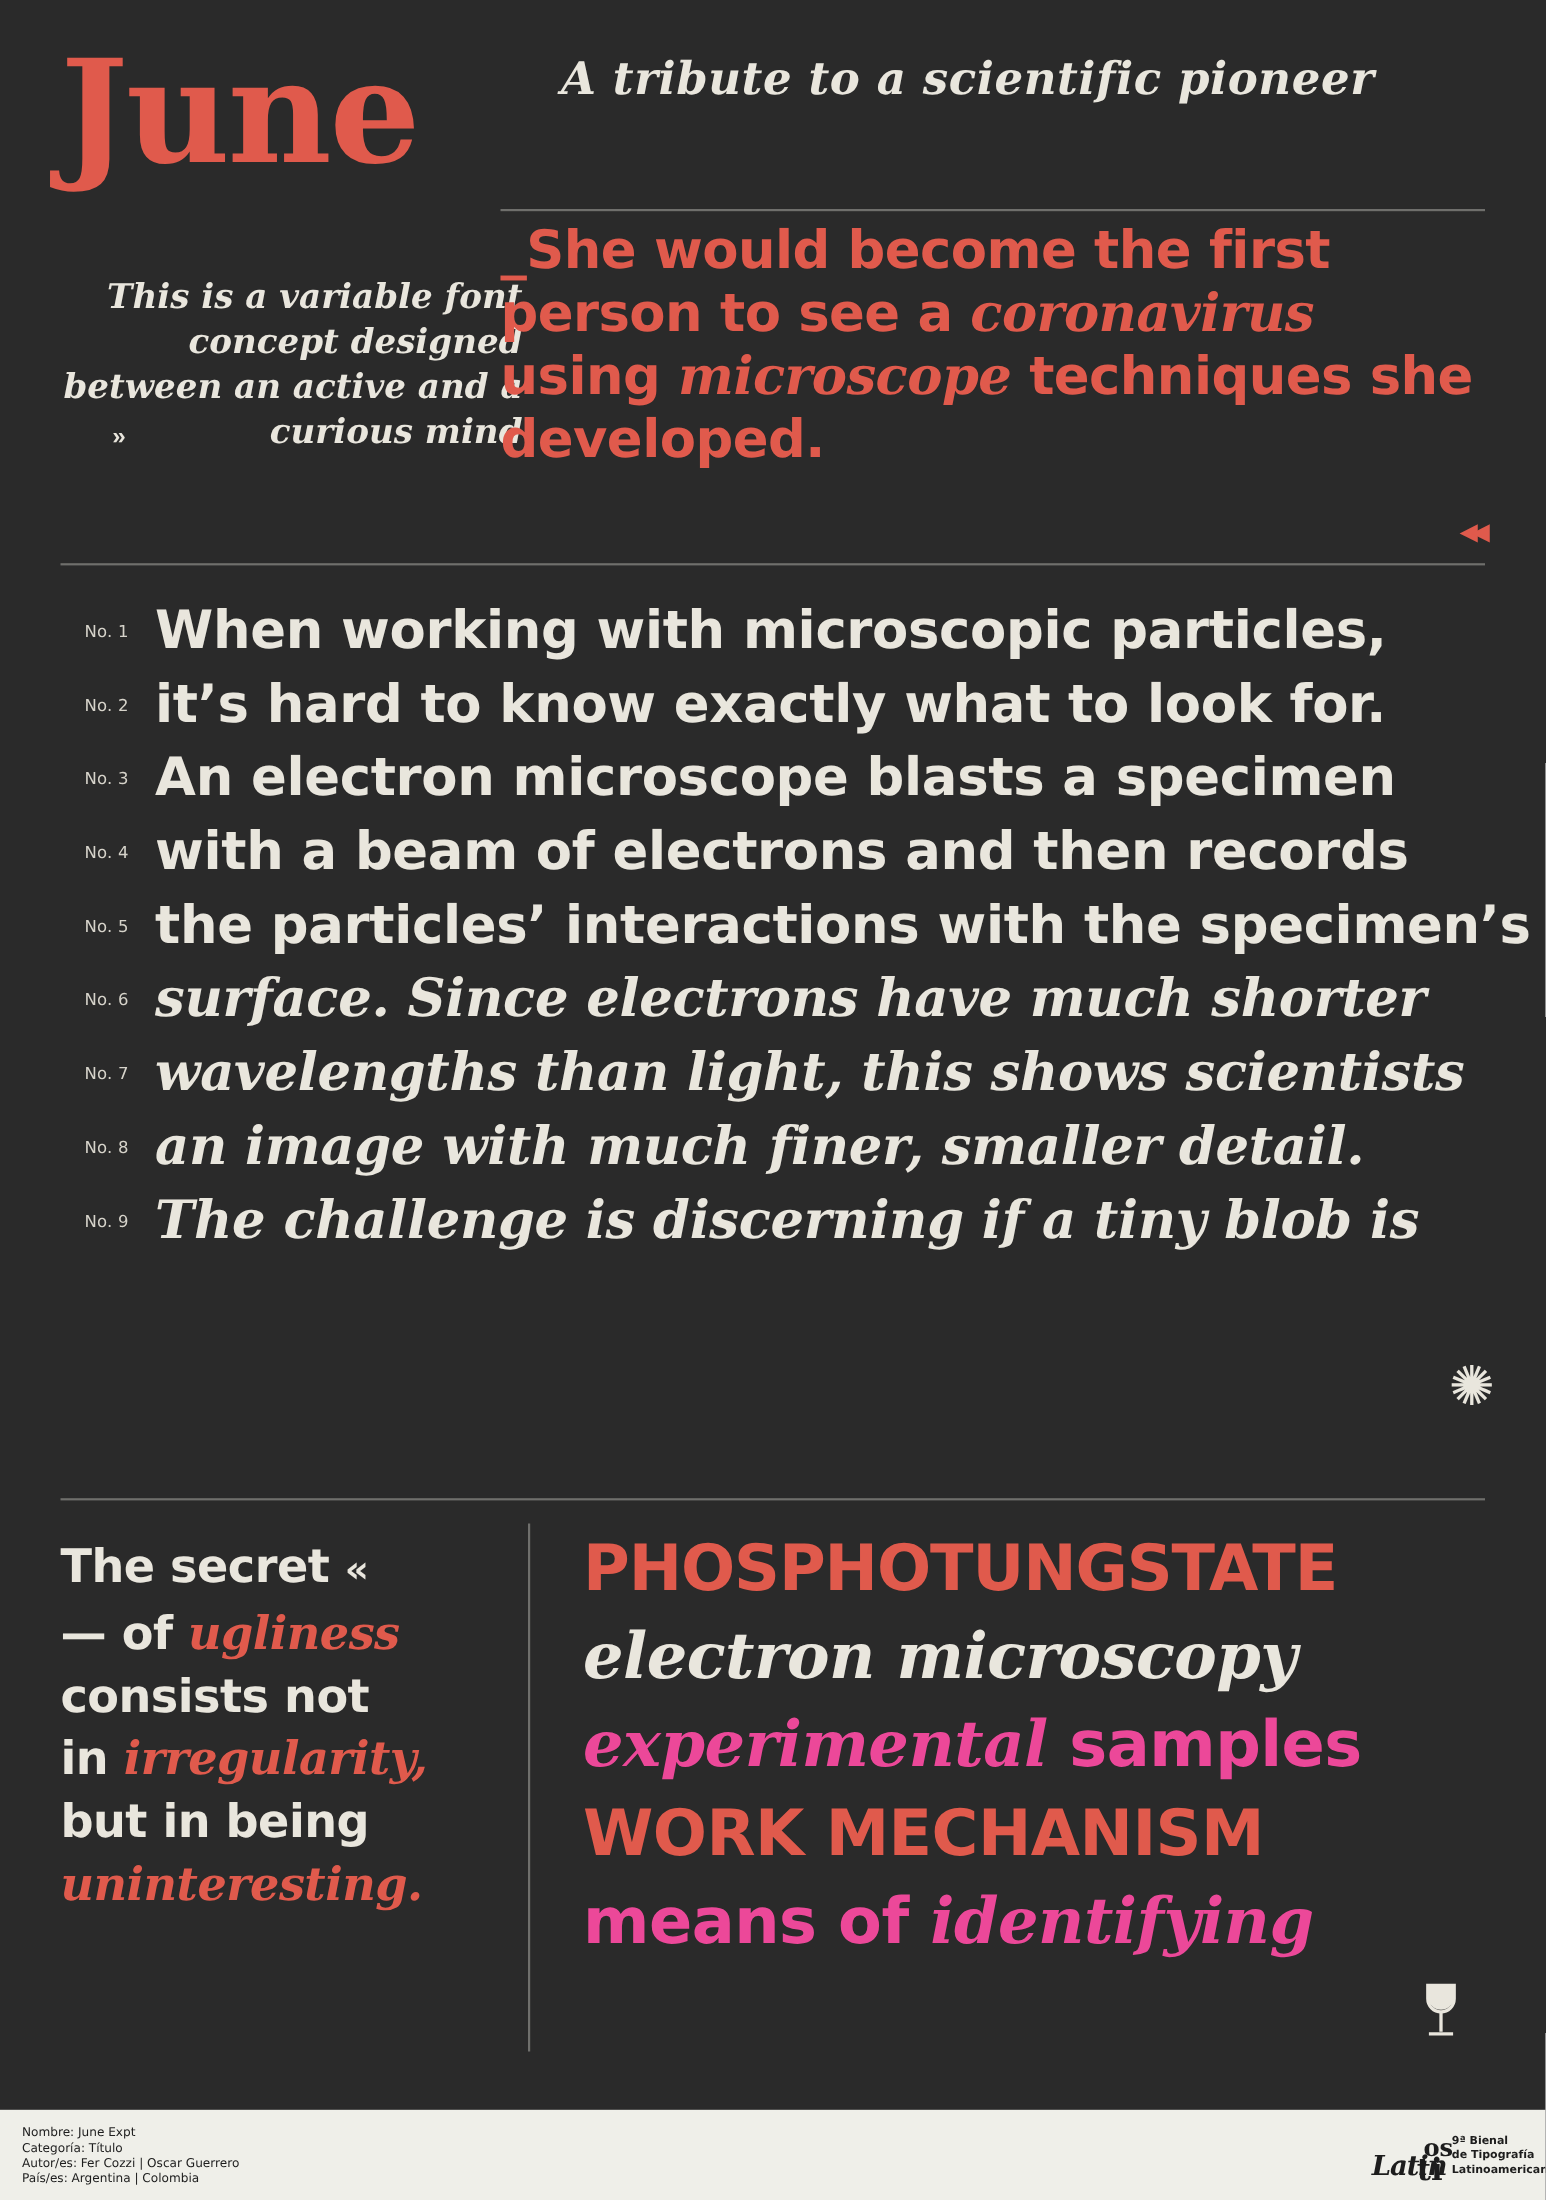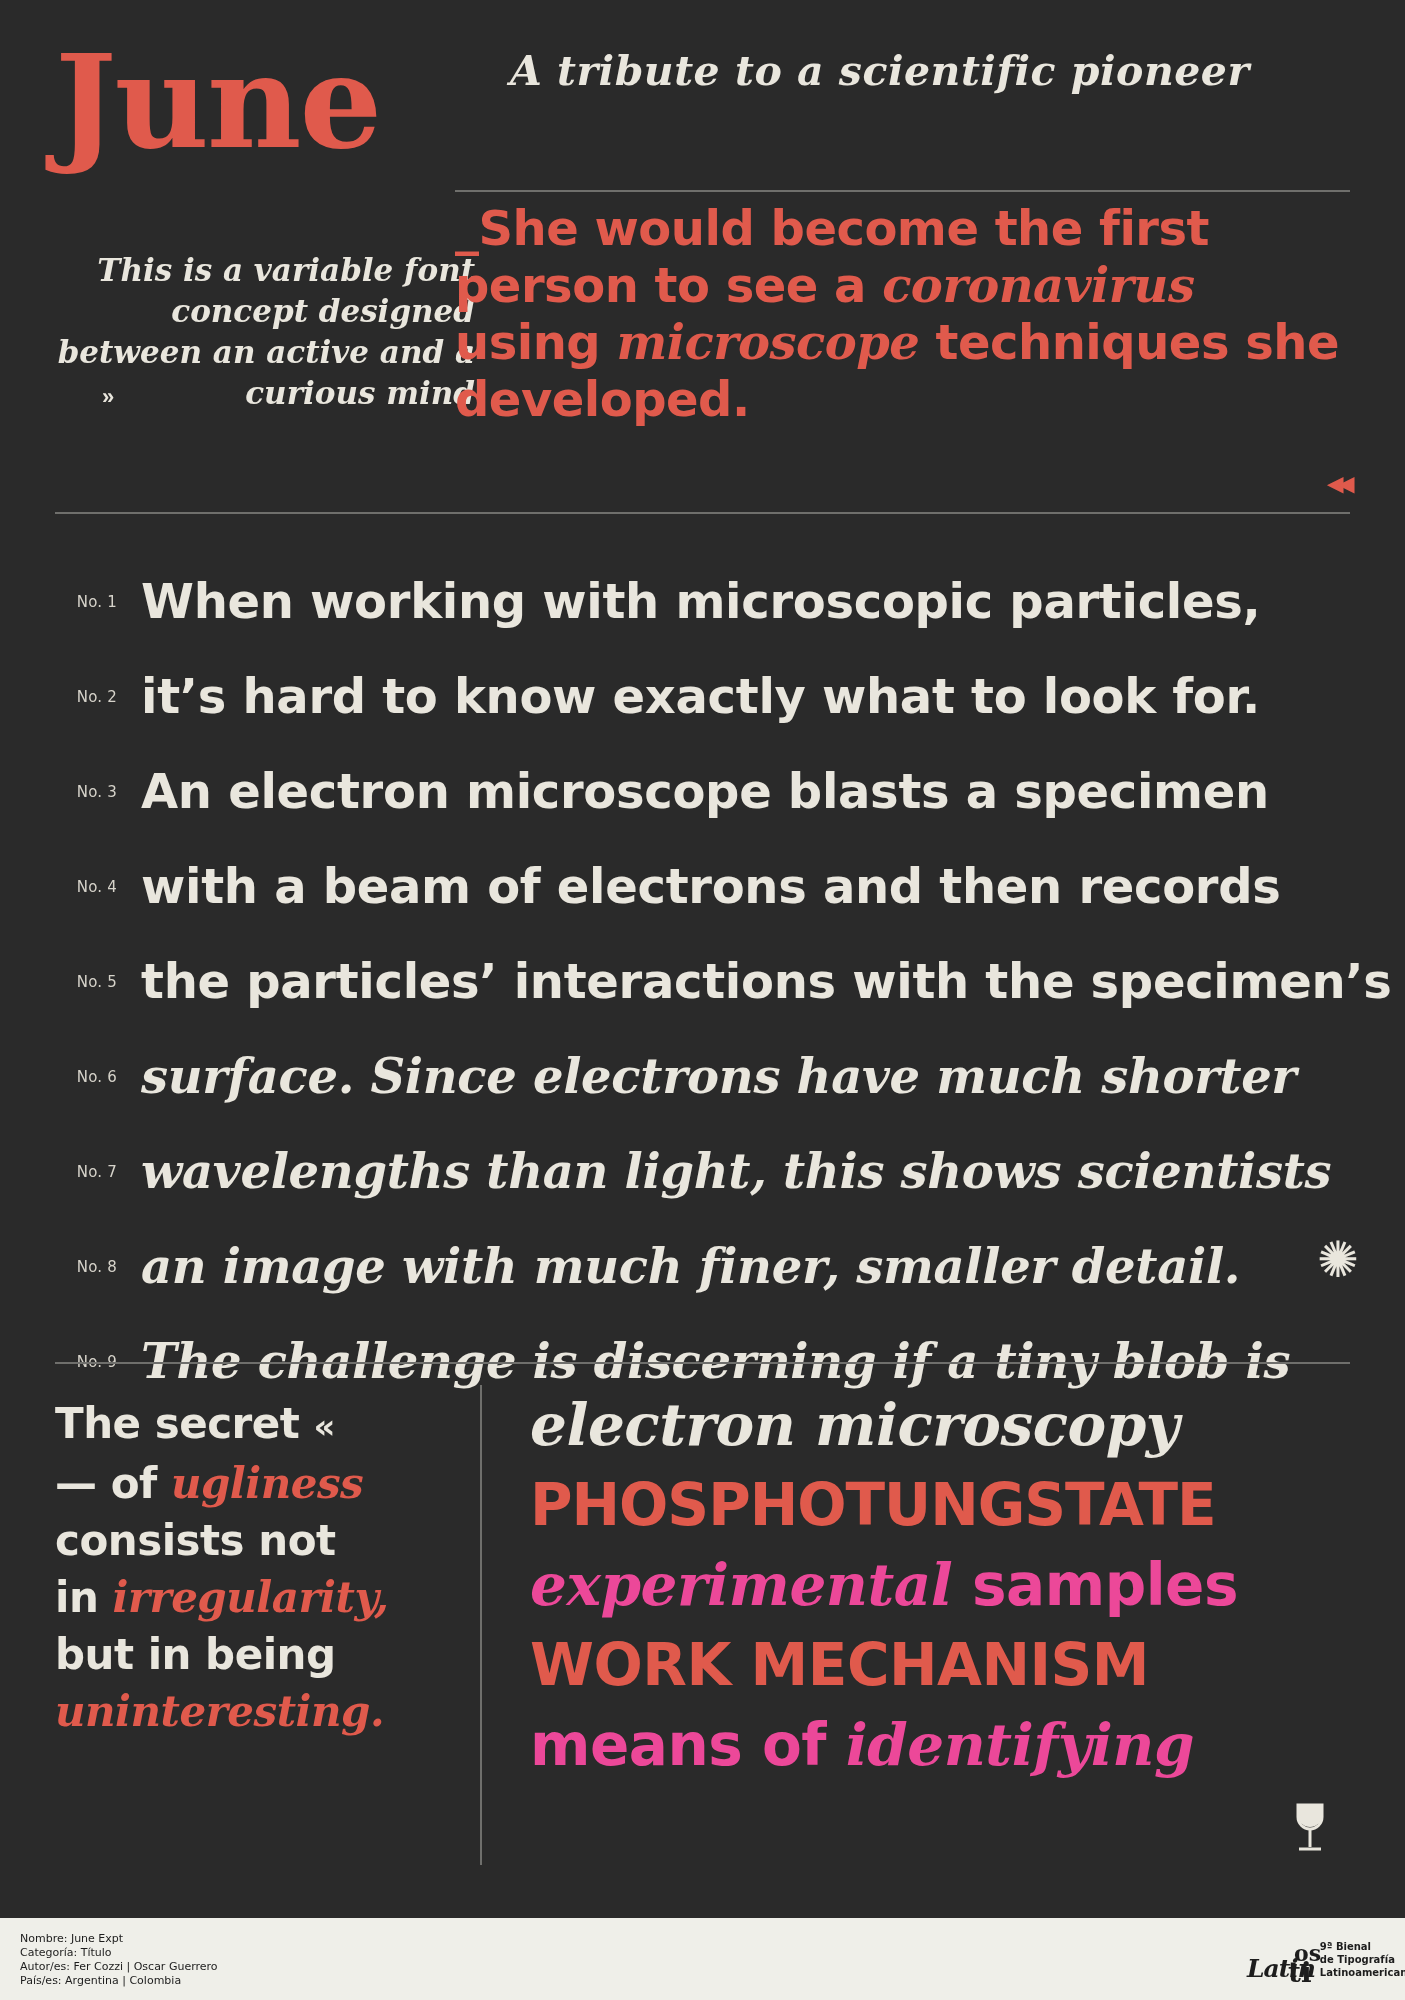--- a/index.html
+++ b/index.html
@@ -137,21 +137,20 @@
   
   .body-block {
     position: absolute;
     left: 55px;
     top: 540px;
     width: 1295px;
   }
   .line-row {
     position: relative;
     height: 67px;
-    margin-top: 28px;
   }
   .line-no {
     position: absolute;
     left: 0;
     top: 25px;
     width: 62px;
     text-align: right;
     font-family: "DejaVu Sans", sans-serif;
     font-size: 15px;
     color: #d6d3ca;
@@ -418,22 +417,22 @@
         <div>consists not</div>
         <div>
           <span>in</span>
           <span class="red">irregularity,</span>
         </div>
         <div>but in being</div>
         <div class="red">uninteresting.</div>
       </div>
 
       <div class="specimens">
+        <div class="spec-line spec-red-caps">PHOSPHOTUNGSTATE</div>
         <div class="spec-line spec-serif">electron microscopy</div>
-        <div class="spec-line spec-red-caps">PHOSPHOTUNGSTATE</div>
         <div class="spec-line spec-mixed">
           <span class="it">experimental</span><span class="sn"> samples</span>
         </div>
         <div class="spec-line spec-red-sans">WORK MECHANISM</div>
         <div class="spec-line spec-mixed">
           <span class="sn">means of </span><span class="it">identifying</span>
         </div>
       </div>
 
       <div class="glass-icon">

